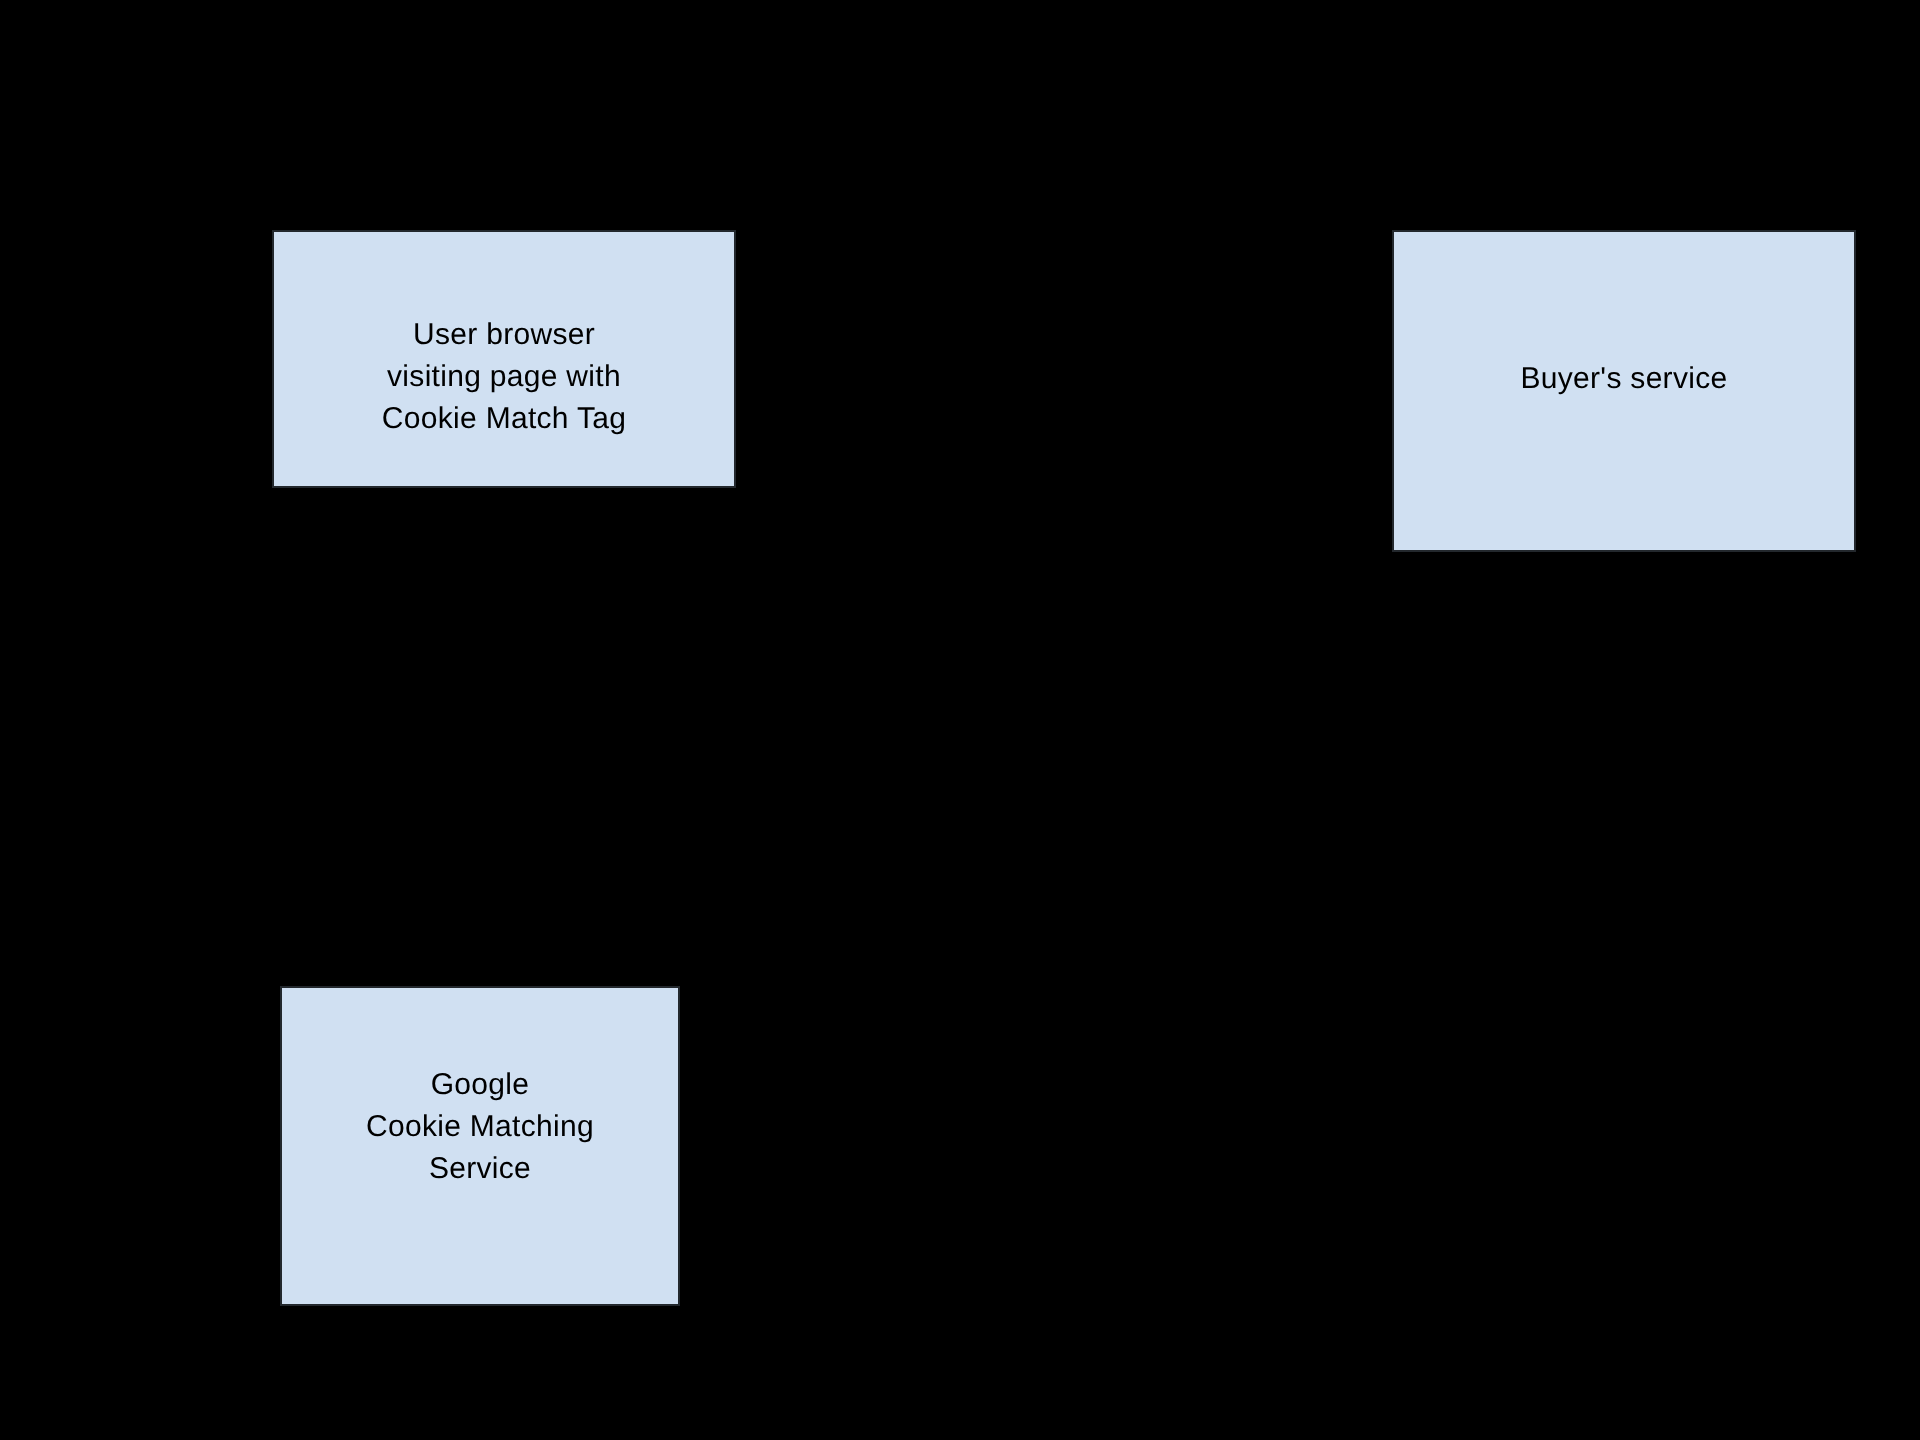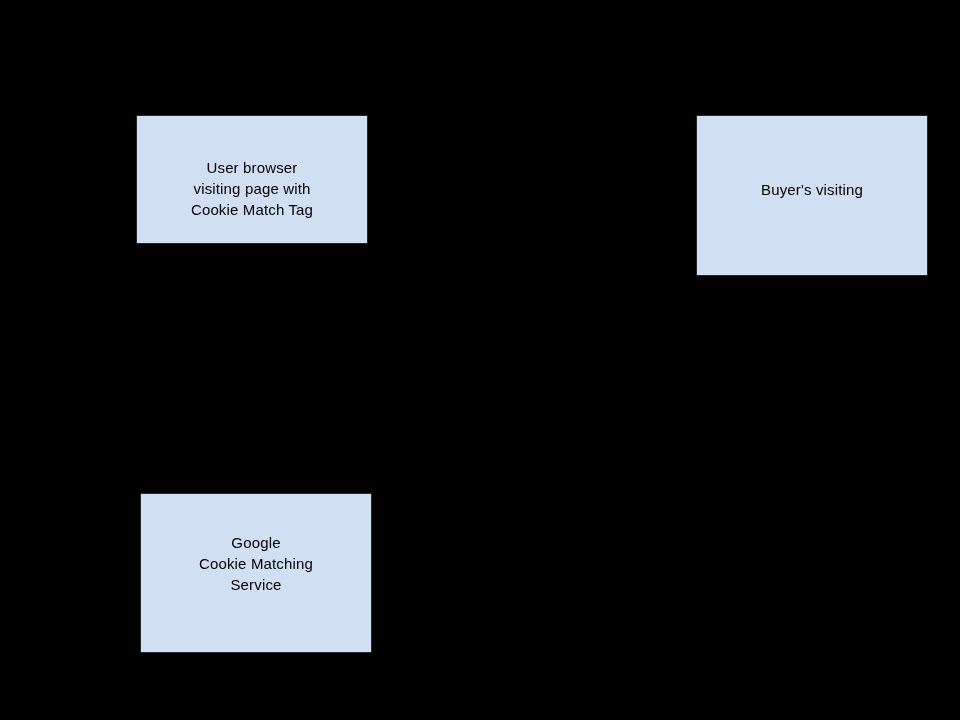--- a/index.html
+++ b/index.html
@@ -48,21 +48,21 @@
     left: 696px;
     top: 115px;
     width: 232px;
     height: 161px;
   }
   #node-buyers-service .node-label { padding-top: 63px; }
   
   #node-google-cms {
     left: 140px;
     top: 493px;
-    width: 232px;
+    width: 200px;
     height: 160px;
   }
   #node-google-cms .node-label { padding-top: 38px; }
   
   #connector-layer {
     position: absolute;
     left: 0;
     top: 0;
     width: 960px;
     height: 720px;
@@ -76,21 +76,21 @@
 
   <svg id="connector-layer" viewBox="0 0 960 720" width="960" height="720" aria-hidden="true"></svg>
 
   <div class="node" id="node-user-browser">
     <div class="node-label">User browser
 visiting page with
 Cookie Match Tag</div>
   </div>
 
   <div class="node" id="node-buyers-service">
-    <div class="node-label">Buyer's visiting</div>
+    <div class="node-label">Buyer's service</div>
   </div>
 
   <div class="node" id="node-google-cms">
     <div class="node-label">Google
 Cookie Matching
 Service</div>
   </div>
 
 </div>
 

